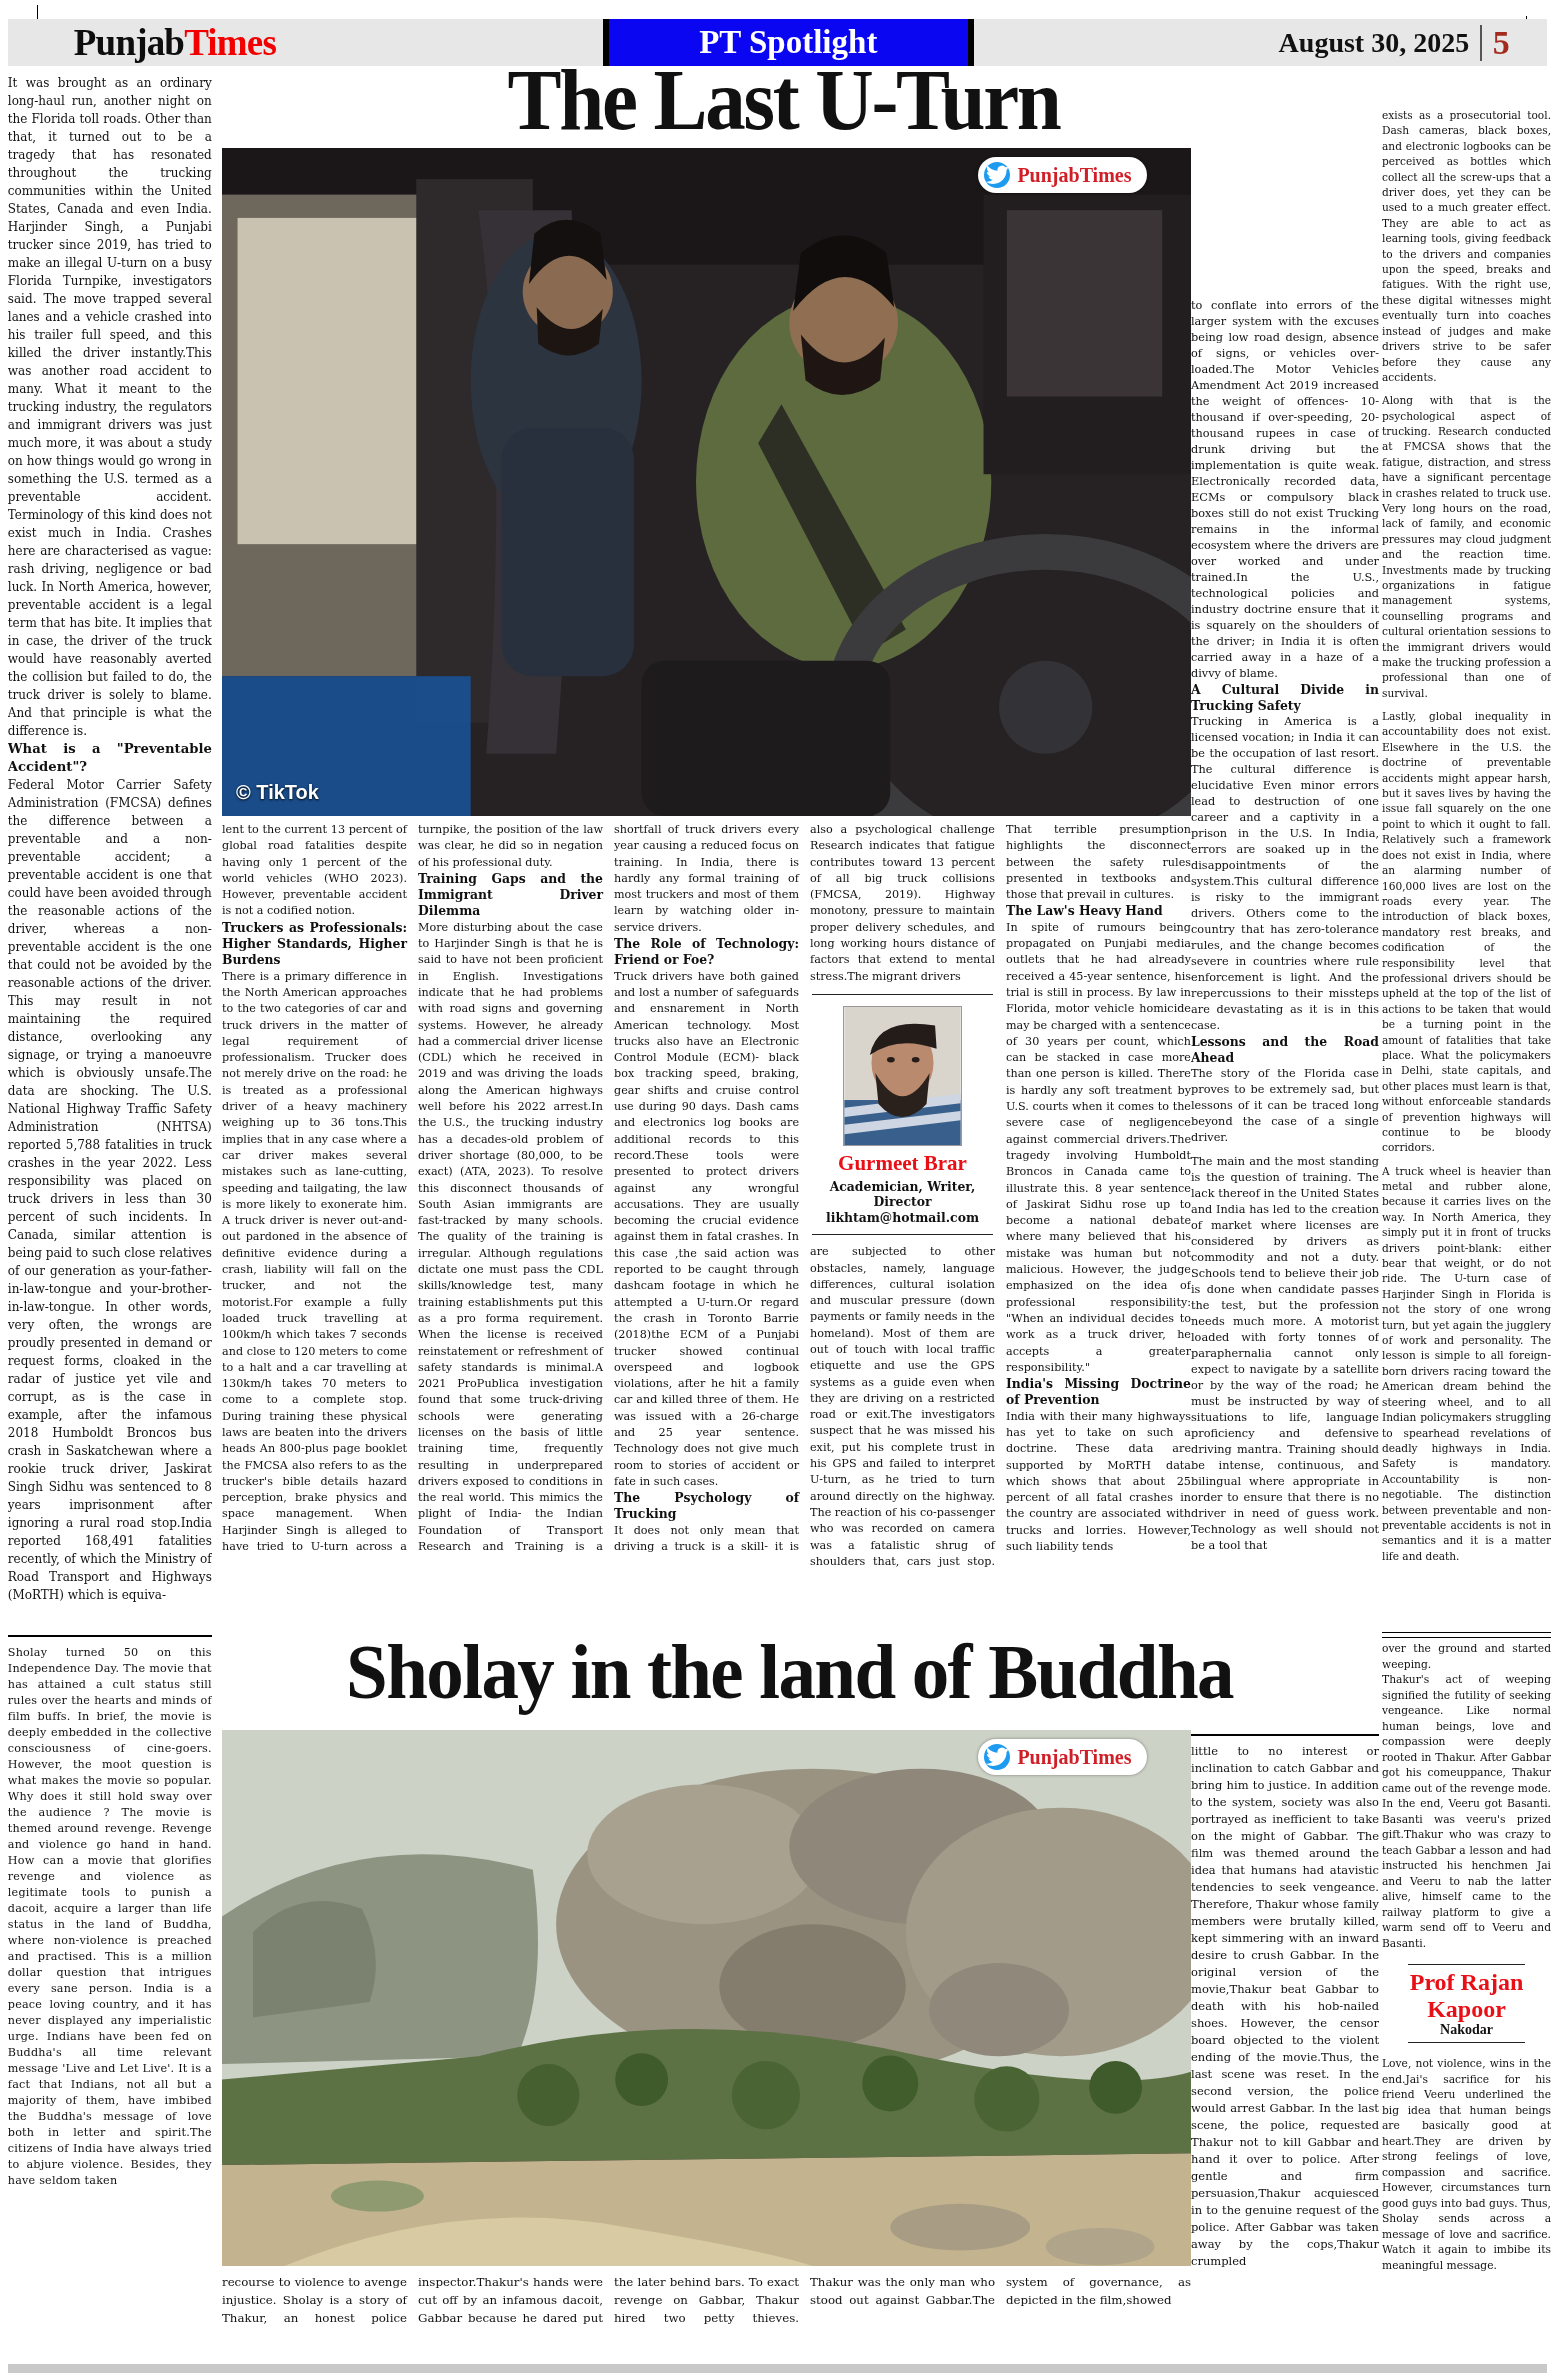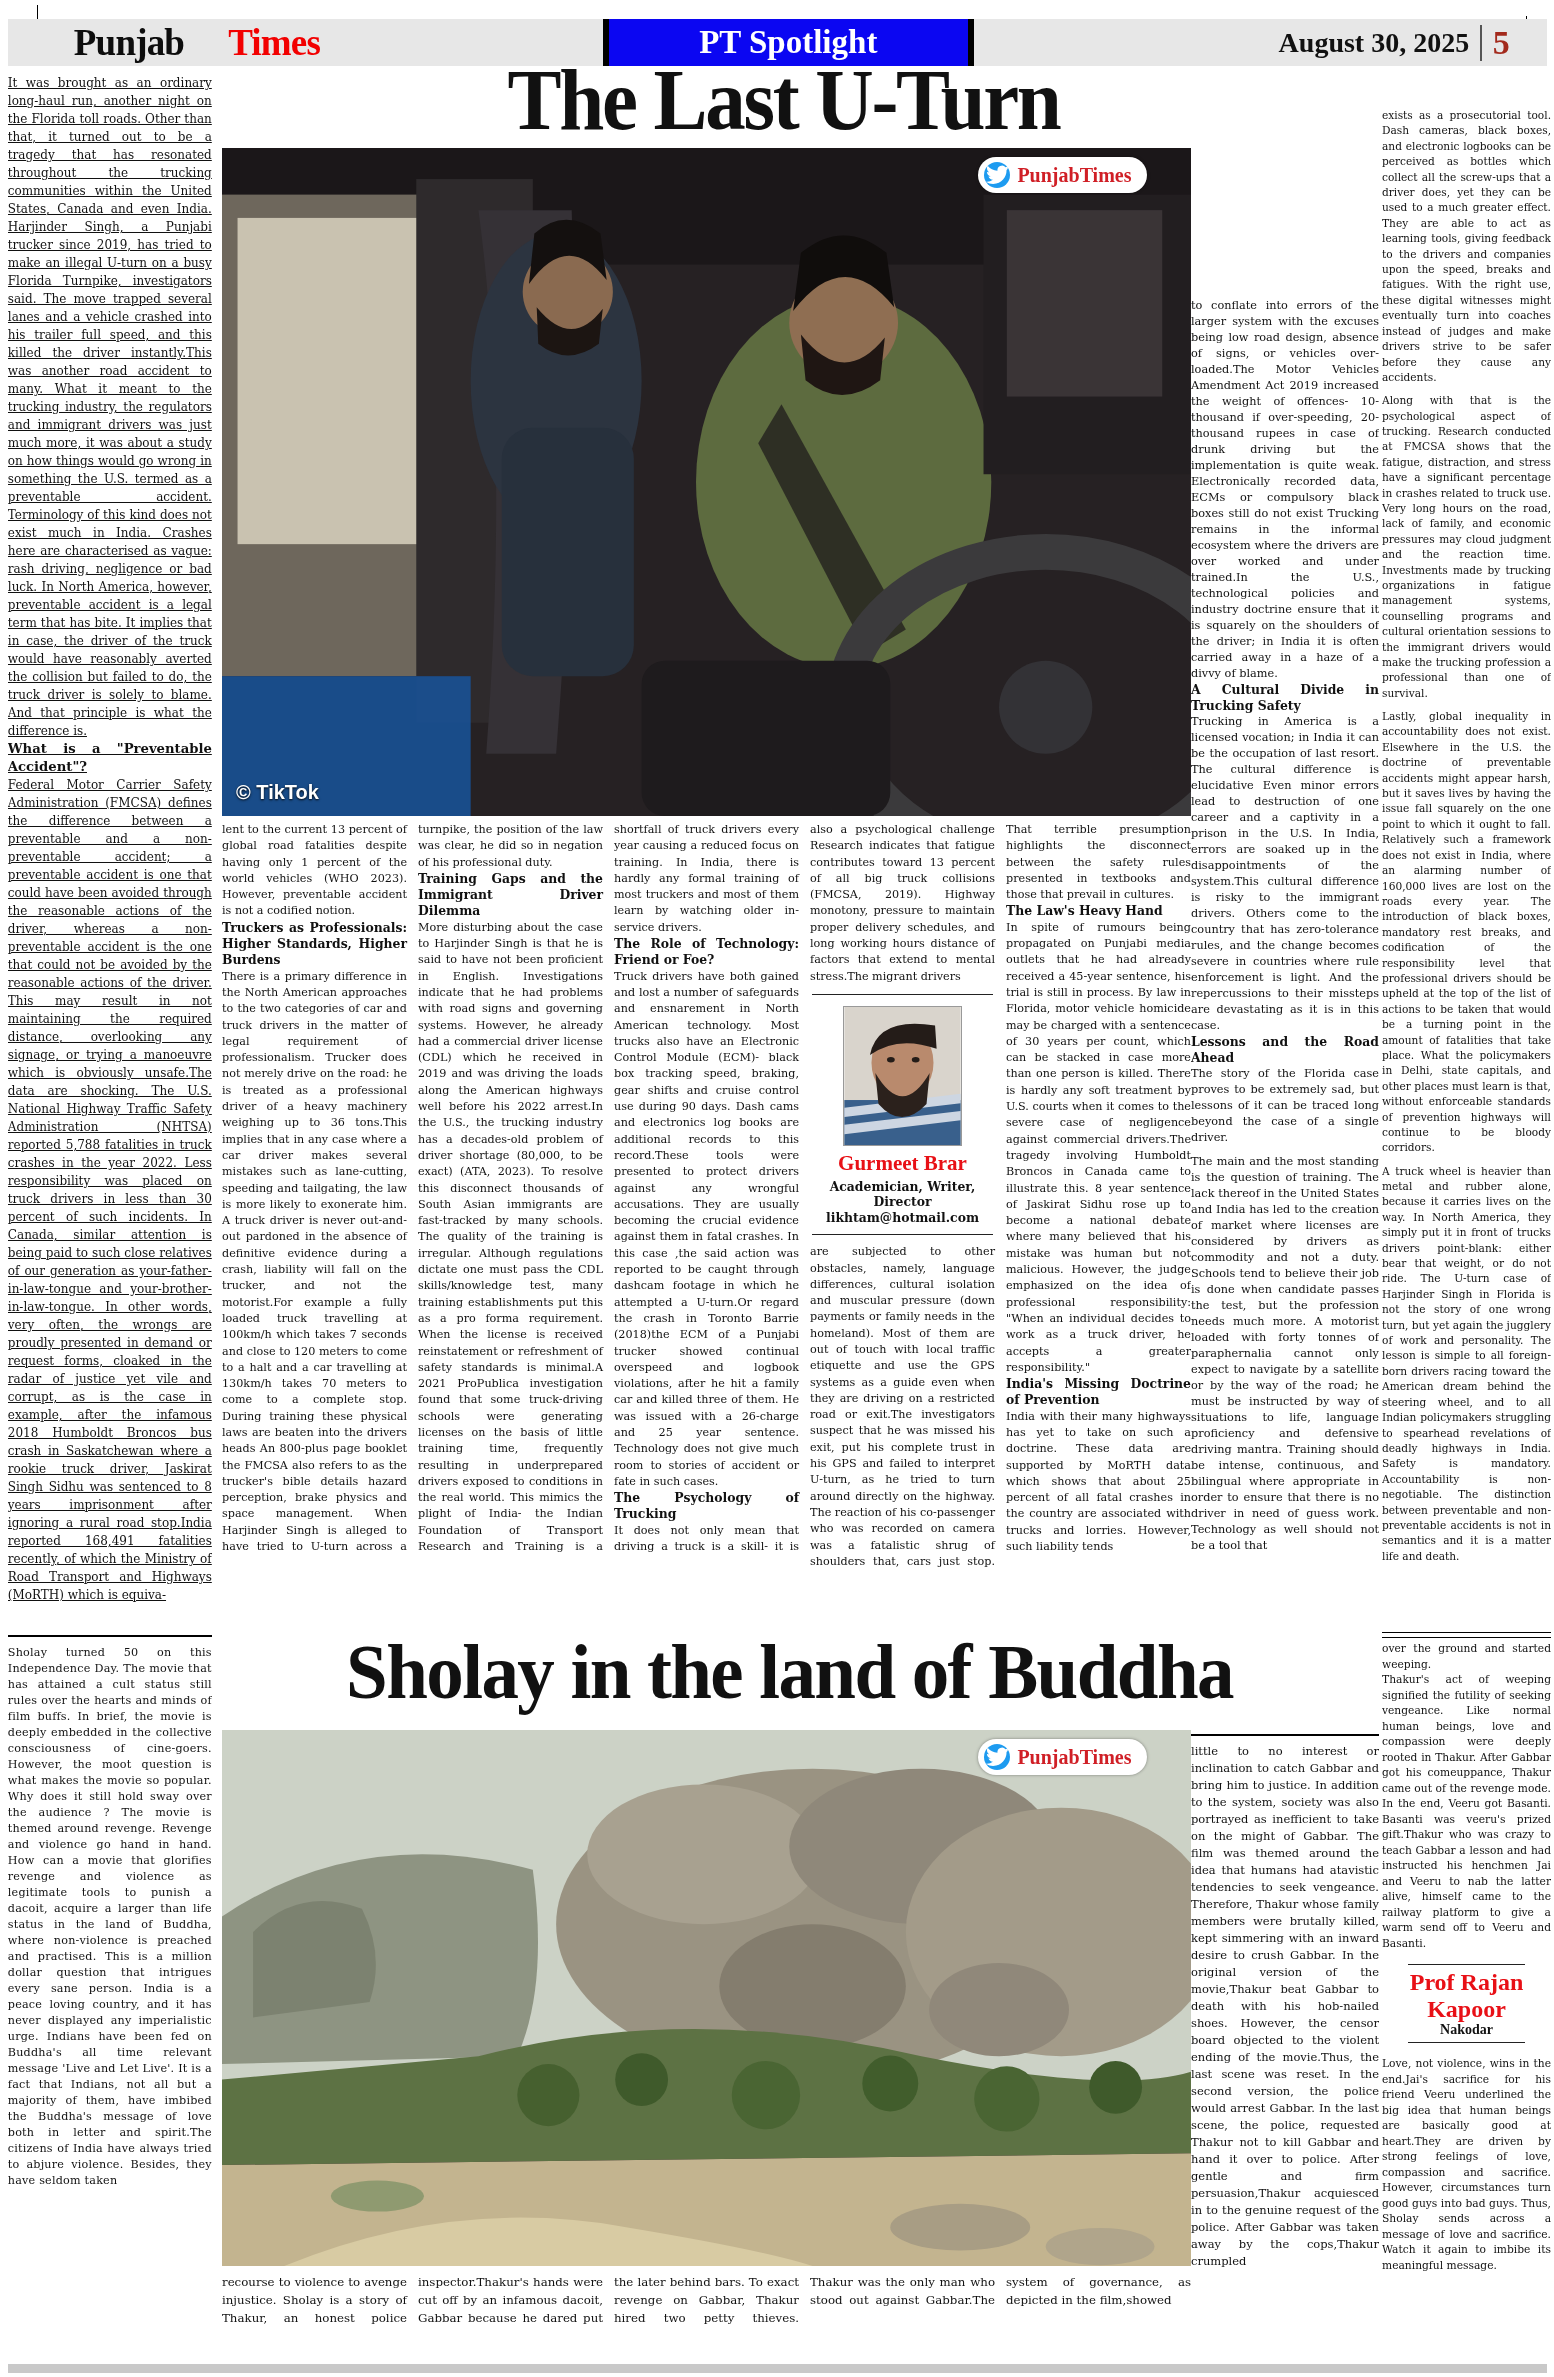--- a/index.html
+++ b/index.html
@@ -2,21 +2,21 @@
 <html style="font-size:12.4px"><head>
 <meta charset="utf-8">
 <style>
   html,body{margin:0;padding:0;background:#fff;}
   .page{position:relative;width:1554px;height:2377px;background:#fff;overflow:hidden;
         font-family:"DejaVu Serif",serif;color:#111;}
   
   .masthead{position:absolute;left:7.8px;top:19.4px;width:1539px;height:47px;background:#e7e7e7;}
   .brand{position:absolute;left:66px;top:1.6px;font-family:"Liberation Serif",serif;
          font-weight:bold;font-size:37px;letter-spacing:-0.8px;}
-  .brand .bk{color:#0d0d0d;} .brand .rd{color:#f20000;margin-left:44px;}
+  .brand .bk{color:#0d0d0d;} .brand .rd{color:#f20000;}
   .banner{position:absolute;left:595px;top:0;width:359px;height:47px;background:#0b06f2;
           border-left:6.2px solid #000;border-right:6.2px solid #000;display:flex;align-items:center;justify-content:center;}
   .banner span{color:#fff;font-family:"Liberation Serif",serif;font-weight:bold;font-size:33px;}
   .dategrp{position:absolute;right:37px;top:0;height:47px;display:flex;align-items:center;gap:11px;}
   .issue{font-family:"Liberation Serif",serif;font-weight:bold;font-size:28px;color:#111;}
   .vline{width:1.6px;height:36px;background:#555;}
   .pgnum{font-family:"Liberation Serif",serif;font-weight:bold;font-size:34px;color:#a32a1c;}
   .cross{position:absolute;width:31px;height:31px;}
   .cross:before,.cross:after{content:"";position:absolute;background:#000;}
   .cross:before{left:0;top:14.8px;width:31px;height:1.6px;}
@@ -26,21 +26,21 @@
   .t-head h1{margin:0;font-family:"Liberation Serif",serif;font-weight:bold;font-size:81px;
              letter-spacing:-2.3px;line-height:1.0;transform:scaleY(1.08);transform-origin:top;}
   .t-sub{margin-top:11px;font-family:"Liberation Serif",serif;font-style:italic;font-size:37px;line-height:1.0;}
   .s-head{position:absolute;left:222px;top:1627px;width:1135px;text-align:center;
           font-family:"Liberation Serif",serif;font-weight:bold;font-size:75px;letter-spacing:-1.6px;
           transform:scaleY(1.05);transform-origin:top;}
   
   .tx{position:absolute;overflow:hidden;text-align:justify;}
   .tx p{margin:0;}
   .bh{font-weight:bold;margin:2.3px 0 1.6px 0;break-after:avoid;}
-  .colA{left:7.8px;top:74px;width:204px;height:1551px;font-size:12px;line-height:18px;text-decoration:underline;}
+  .colA{left:7.8px;top:74px;width:204px;height:1551px;font-size:12px;line-height:18px;}
   .colA .bh{font-size:13.2px;}
   .flowB{left:222px;top:822px;width:969px;height:799px;column-count:5;column-gap:11px;
          font-size:11.2px;line-height:16.3px;}
   .flowB .bh{font-size:12.4px;line-height:16.3px;}
   .colC{left:1191px;top:298px;width:188px;height:1323px;font-size:11.3px;line-height:16px;}
   .colC .bh{font-size:12.4px;}
   .colD{left:1382px;top:76px;width:169px;height:1547px;font-size:10.6px;line-height:15.4px;margin-top:32px;}
   .colE{left:7.8px;top:1645px;width:204px;height:720px;font-size:11.2px;line-height:16px;letter-spacing:0.2px;}
   .stripH{left:222px;top:2273px;width:969px;height:87px;column-count:5;column-gap:11px;
           font-size:11.8px;line-height:18px;}

